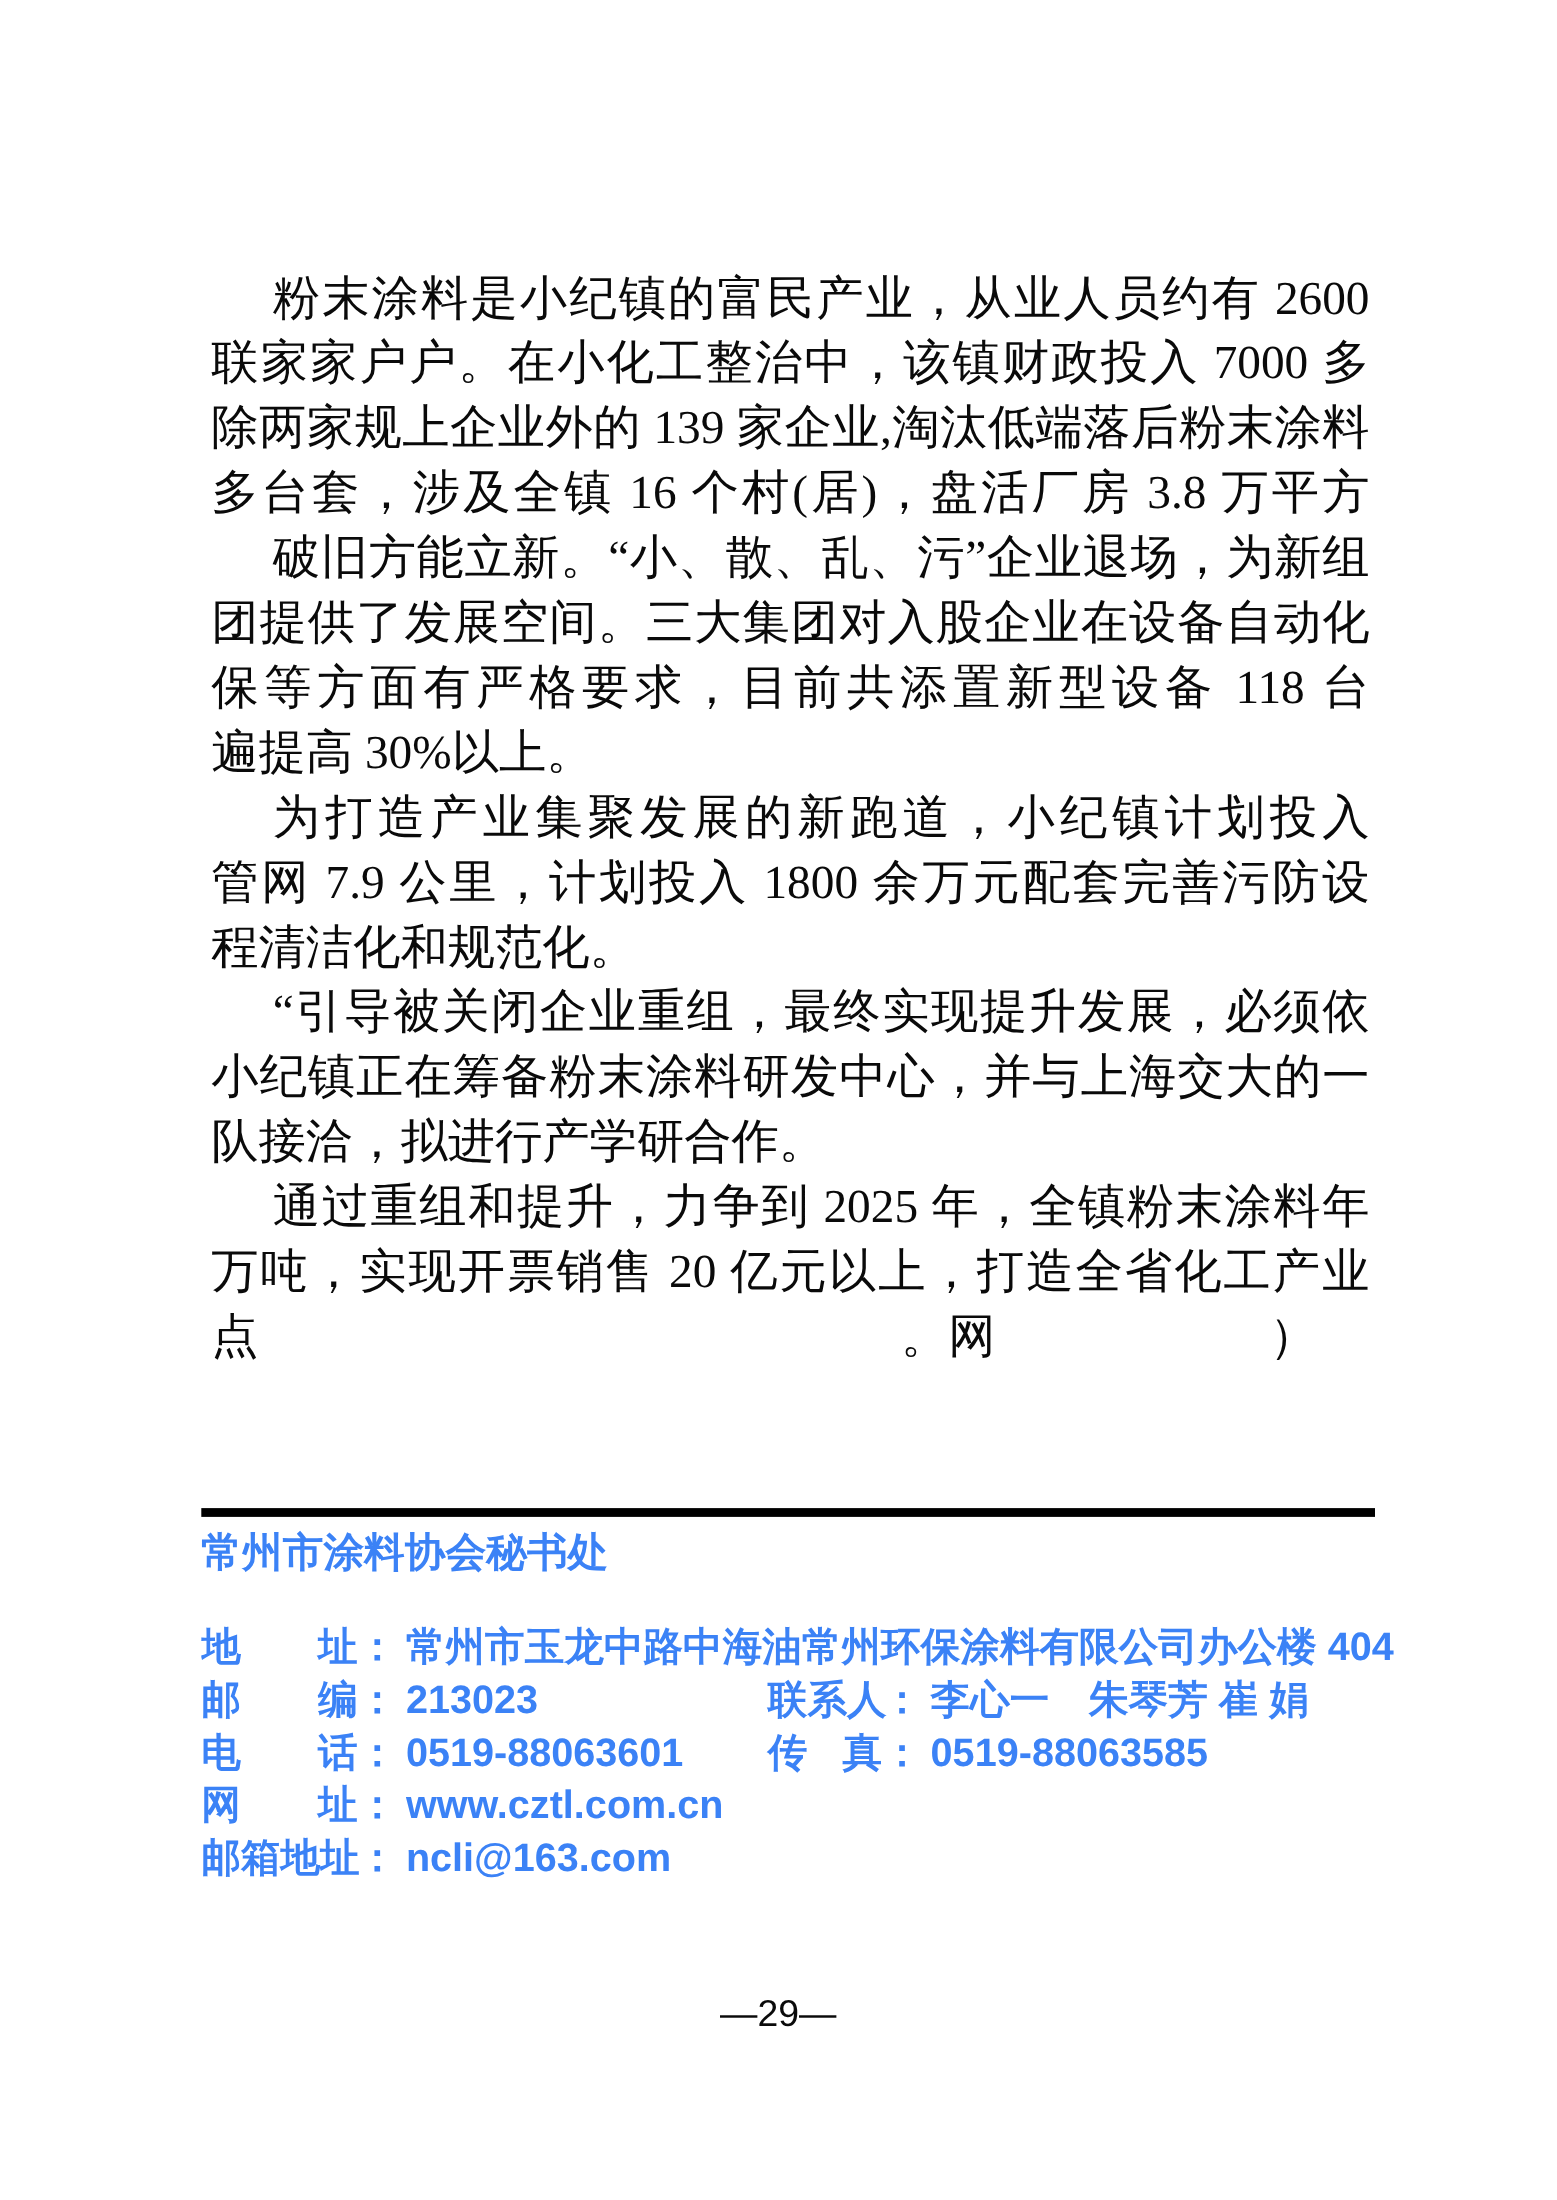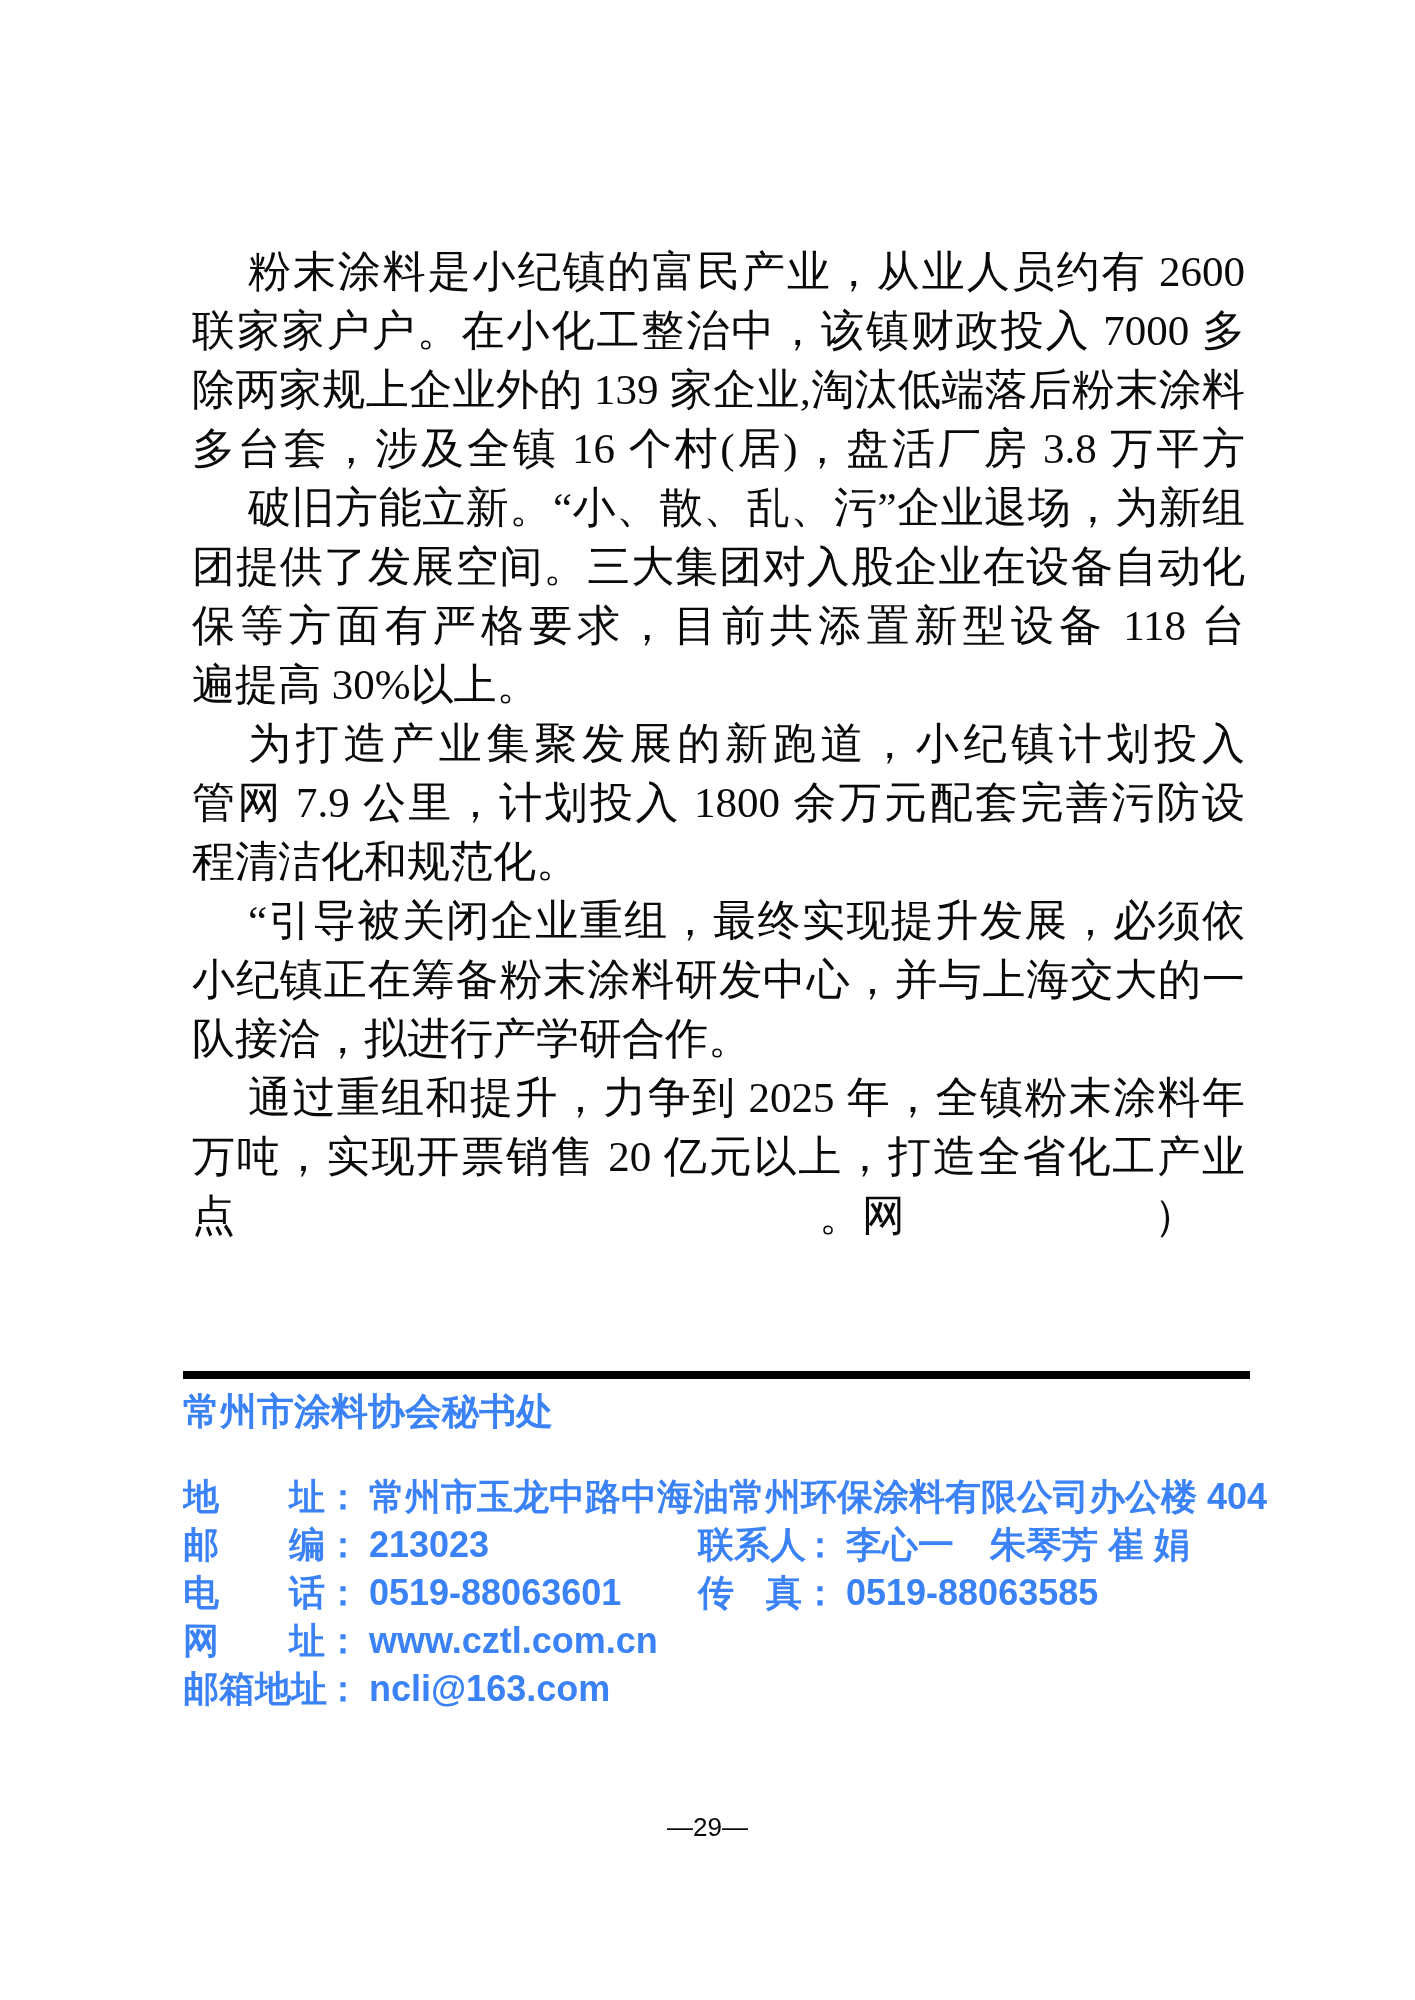--- a/index.html
+++ b/index.html
@@ -72,21 +72,21 @@
   .lcol .lblbox{ width:142px; }
   .rcol .lblbox{ width:104px; }
   .colon{ padding-right:8px; }
   .fval{ white-space:nowrap; }
   
   .pageno{
     position:absolute;
     left:0; top:1812px; width:100%;
     text-align:center;
     font-family:"Liberation Sans","DejaVu Sans",sans-serif;
-    font-size:26px;
+    font-size:34px;
     color:#0a0a0a;
   }
 </style>
 </head>
 <body>
 
 <div class="page">
 
   <main class="article" id="article">
       <div class="line indent">粉末涂料是小纪镇的富民产业，从业人员约有 2600 名，几乎关</div>

